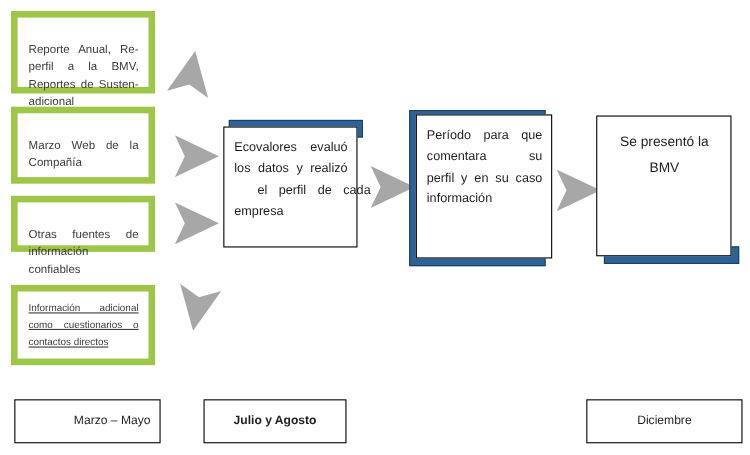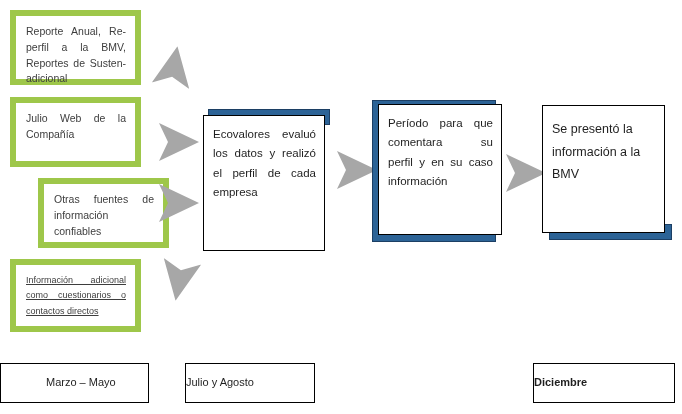--- a/index.html
+++ b/index.html
@@ -4,79 +4,79 @@
 <style>
   html,body{margin:0;padding:0;background:#fff;}
   .stage{
     position:relative;width:682px;height:414px;background:#ffffff;
     font-family:"Liberation Sans",sans-serif;color:#333333;overflow:hidden;
   }
   
   .gbox{
     position:absolute;left:10px;width:131px;box-sizing:border-box;
     background:#ffffff;border:6px solid var(--green,#9ec74a);
-    padding:8px 9px 4px 10px;font-size:10.5px;line-height:1.5;color:#3d3d3d;
+    padding:22px 9px 4px 10px;font-size:10.5px;line-height:1.5;color:#3d3d3d;
   }
   .gbox.small{font-size:9px;line-height:1.7;padding-top:8px;}
   .g1{top:10px;height:75px;}
   .g2{top:97px;height:70px;}
-  .g3{top:178px;height:70px;margin-left:28px;}
+  .g3{top:178px;height:51px;}
   .g4{top:259px;height:73px;text-decoration:underline;}
   
   .pbox{position:absolute;}
   .pbox .shadow{position:absolute;background:var(--blue,#2c6396);border:1px solid #1c3f64;box-sizing:border-box;z-index:0;}
   .pbox .face{
     position:absolute;left:0;top:0;right:0;bottom:0;z-index:1;box-sizing:border-box;
     background:#ffffff;border:1px solid #000000;padding:9px 8px 6px 9px;
     font-size:11.5px;line-height:1.68;color:#1f1f1f;
   }
-  .pA{left:203px;top:115px;width:122px;height:136px;}
+  .pA{left:203px;top:115px;width:122px;height:110px;}
   .pA .shadow{left:5px;top:-6px;width:100%;height:16px;}
   .pB{left:378px;top:104px;width:124px;height:131px;}
   .pB .shadow{left:-6px;top:-4px;width:100%;height:calc(100% + 11px);}
   .pC{left:542px;top:105px;width:123px;height:128px;}
   .pC .shadow{left:7px;bottom:-7px;width:100%;height:16px;}
   .pC .face{padding-top:12px;font-size:12.5px;line-height:1.8;}
   
   .just .ln{text-align:justify;text-align-last:justify;}
   .just .ln:last-child{text-align-last:left;}
-  .center .ln{text-align:left;}
+  .center .ln{text-align:center;}
   
   .arrow{position:absolute;width:40px;height:38px;}
   .arrow svg{display:block;width:100%;height:100%;}
   .a1{left:154px;top:47px;transform:rotate(-80deg);}
   .a2{left:159px;top:123px;}
   .a3{left:159px;top:184px;}
   .a4{left:159px;top:262px;transform:rotate(100deg);}
   .a5{left:337px;top:151px;}
   .a6{left:506px;top:154px;}
   
   .tbox{
     position:absolute;top:363px;height:40px;box-sizing:border-box;
     background:#fff;border:1px solid #000;display:flex;flex-direction:column;
     align-items:center;justify-content:center;font-size:11px;line-height:1.25;color:#1f1f1f;
   }
-  .t1{left:0;width:149px;padding-left:45px;}
+  .t1{left:13px;width:133px;padding-left:45px;}
   .t2{left:185px;width:130px;}
   .t3{left:362px;width:131px;}
-  .t4{left:533px;width:142px;font-weight:bold;}
+  .t4{left:533px;width:142px;}
 </style>
 </head>
 <body>
 
 <div class="stage">
 
   <div class="gbox g1 just">
       <div class="ln" style="width: 100%;">Reporte Anual, Re-</div>
       <div class="ln" style="width: 100%;">perfil a la BMV,</div>
       <div class="ln" style="width: 100%;">Reportes de Susten-</div>
       <div class="ln" style="width: 100%;">adicional</div>
     </div>
   <div class="gbox g2 just">
-      <div class="ln" style="width: 100%;">Julio Web de la</div>
+      <div class="ln" style="width: 100%;">Marzo Web de la</div>
       <div class="ln" style="width: 100%;">Compañía</div>
     </div>
   <div class="gbox g3 just">
       <div class="ln" style="width: 100%;">Otras fuentes de</div>
       <div class="ln" style="width: 100%;">información</div>
       <div class="ln" style="width: 100%;">confiables</div>
     </div>
   <div class="gbox g4 small just">
       <div class="ln" style="width: 100%;">Información adicional</div>
       <div class="ln" style="width: 100%;">como cuestionarios o</div>
@@ -102,21 +102,21 @@
     <svg viewBox="0 0 40 38">
         <polygon points="0,0 40,19 0,38 9,19" fill="#a7a7a7"></polygon>
       </svg>
   </div>
 
   <div class="pbox pA">
     <div class="shadow"></div>
     <div class="face just">
         <div class="ln" style="width: 100%;">Ecovalores evaluó</div>
         <div class="ln" style="width: 100%;">los datos y realizó</div>
-        <div class="ln" style="width: 100%;">el perfil de cada</div>
+        <div class="ln" style="width: 100%; margin-left: 21px;">el perfil de cada</div>
         <div class="ln" style="width: 100%;">empresa</div>
       </div>
   </div>
 
   <div class="arrow a5">
     <svg viewBox="0 0 40 38">
         <polygon points="0,0 40,19 0,38 9,19" fill="#a7a7a7"></polygon>
       </svg>
   </div>
 
@@ -133,28 +133,27 @@
   <div class="arrow a6">
     <svg viewBox="0 0 40 38">
         <polygon points="0,0 40,19 0,38 9,19" fill="#a7a7a7"></polygon>
       </svg>
   </div>
 
   <div class="pbox pC">
     <div class="shadow"></div>
     <div class="face center">
         <div class="ln" style="width: 100%;">Se presentó la</div>
-        <div class="ln" style="width: 100%;">información a la</div>
         <div class="ln" style="width: 100%;">BMV</div>
       </div>
   </div>
 
   <div class="tbox t1 center">
       <div class="ln" style="width: 100%;">Marzo – Mayo</div>
     </div>
   <div class="tbox t2 center">
-      <div class="ln" style="width: 100%;">Julio y Agosto</div>
+      <div class="ln" style="width: 100%; font-weight: bold;">Julio y Agosto</div>
     </div>
   <div class="tbox t4 center">
       <div class="ln" style="width: 100%;">Diciembre</div>
     </div>
 
 </div>
 
 </body></html>

